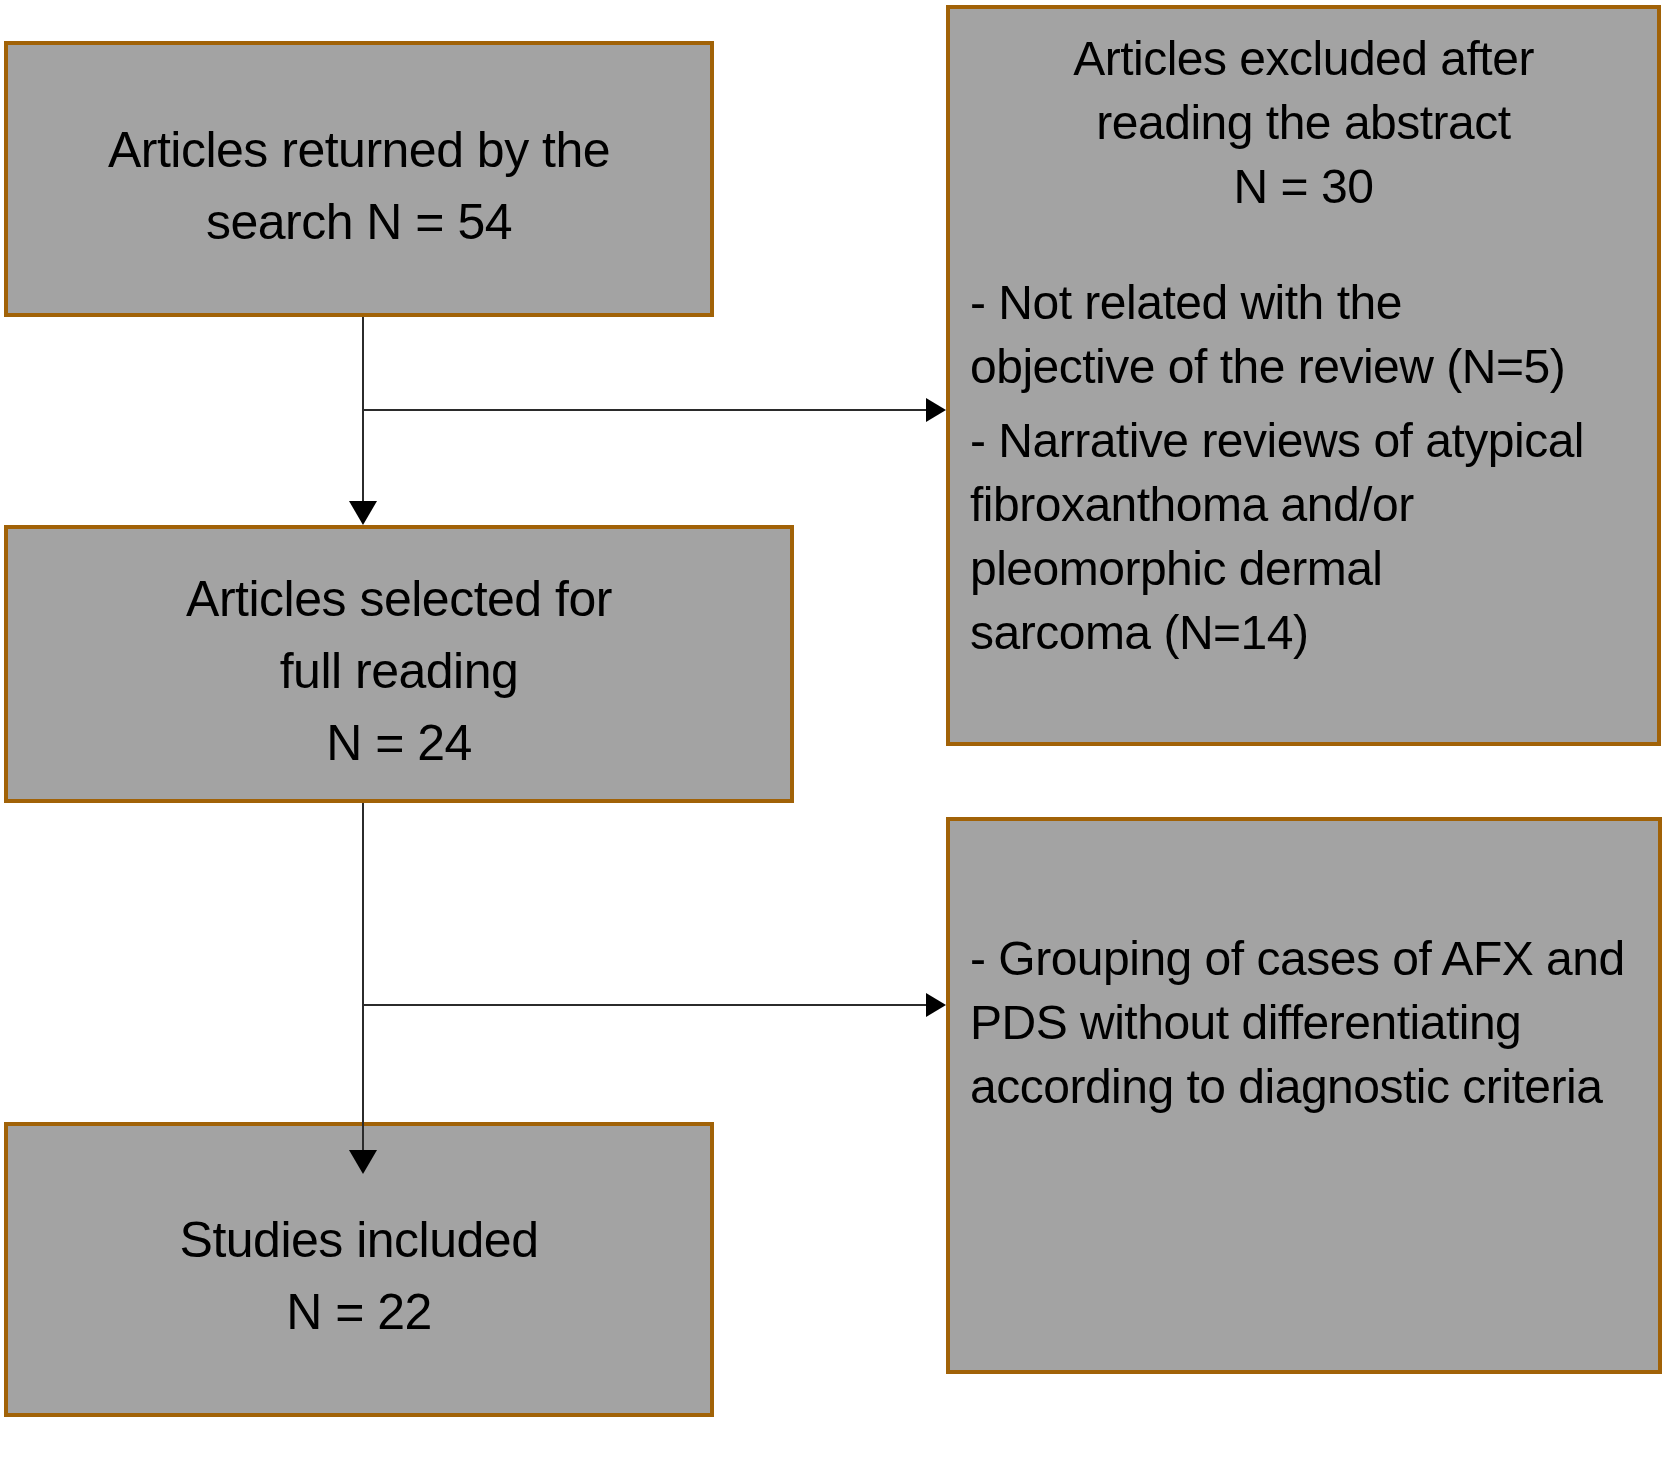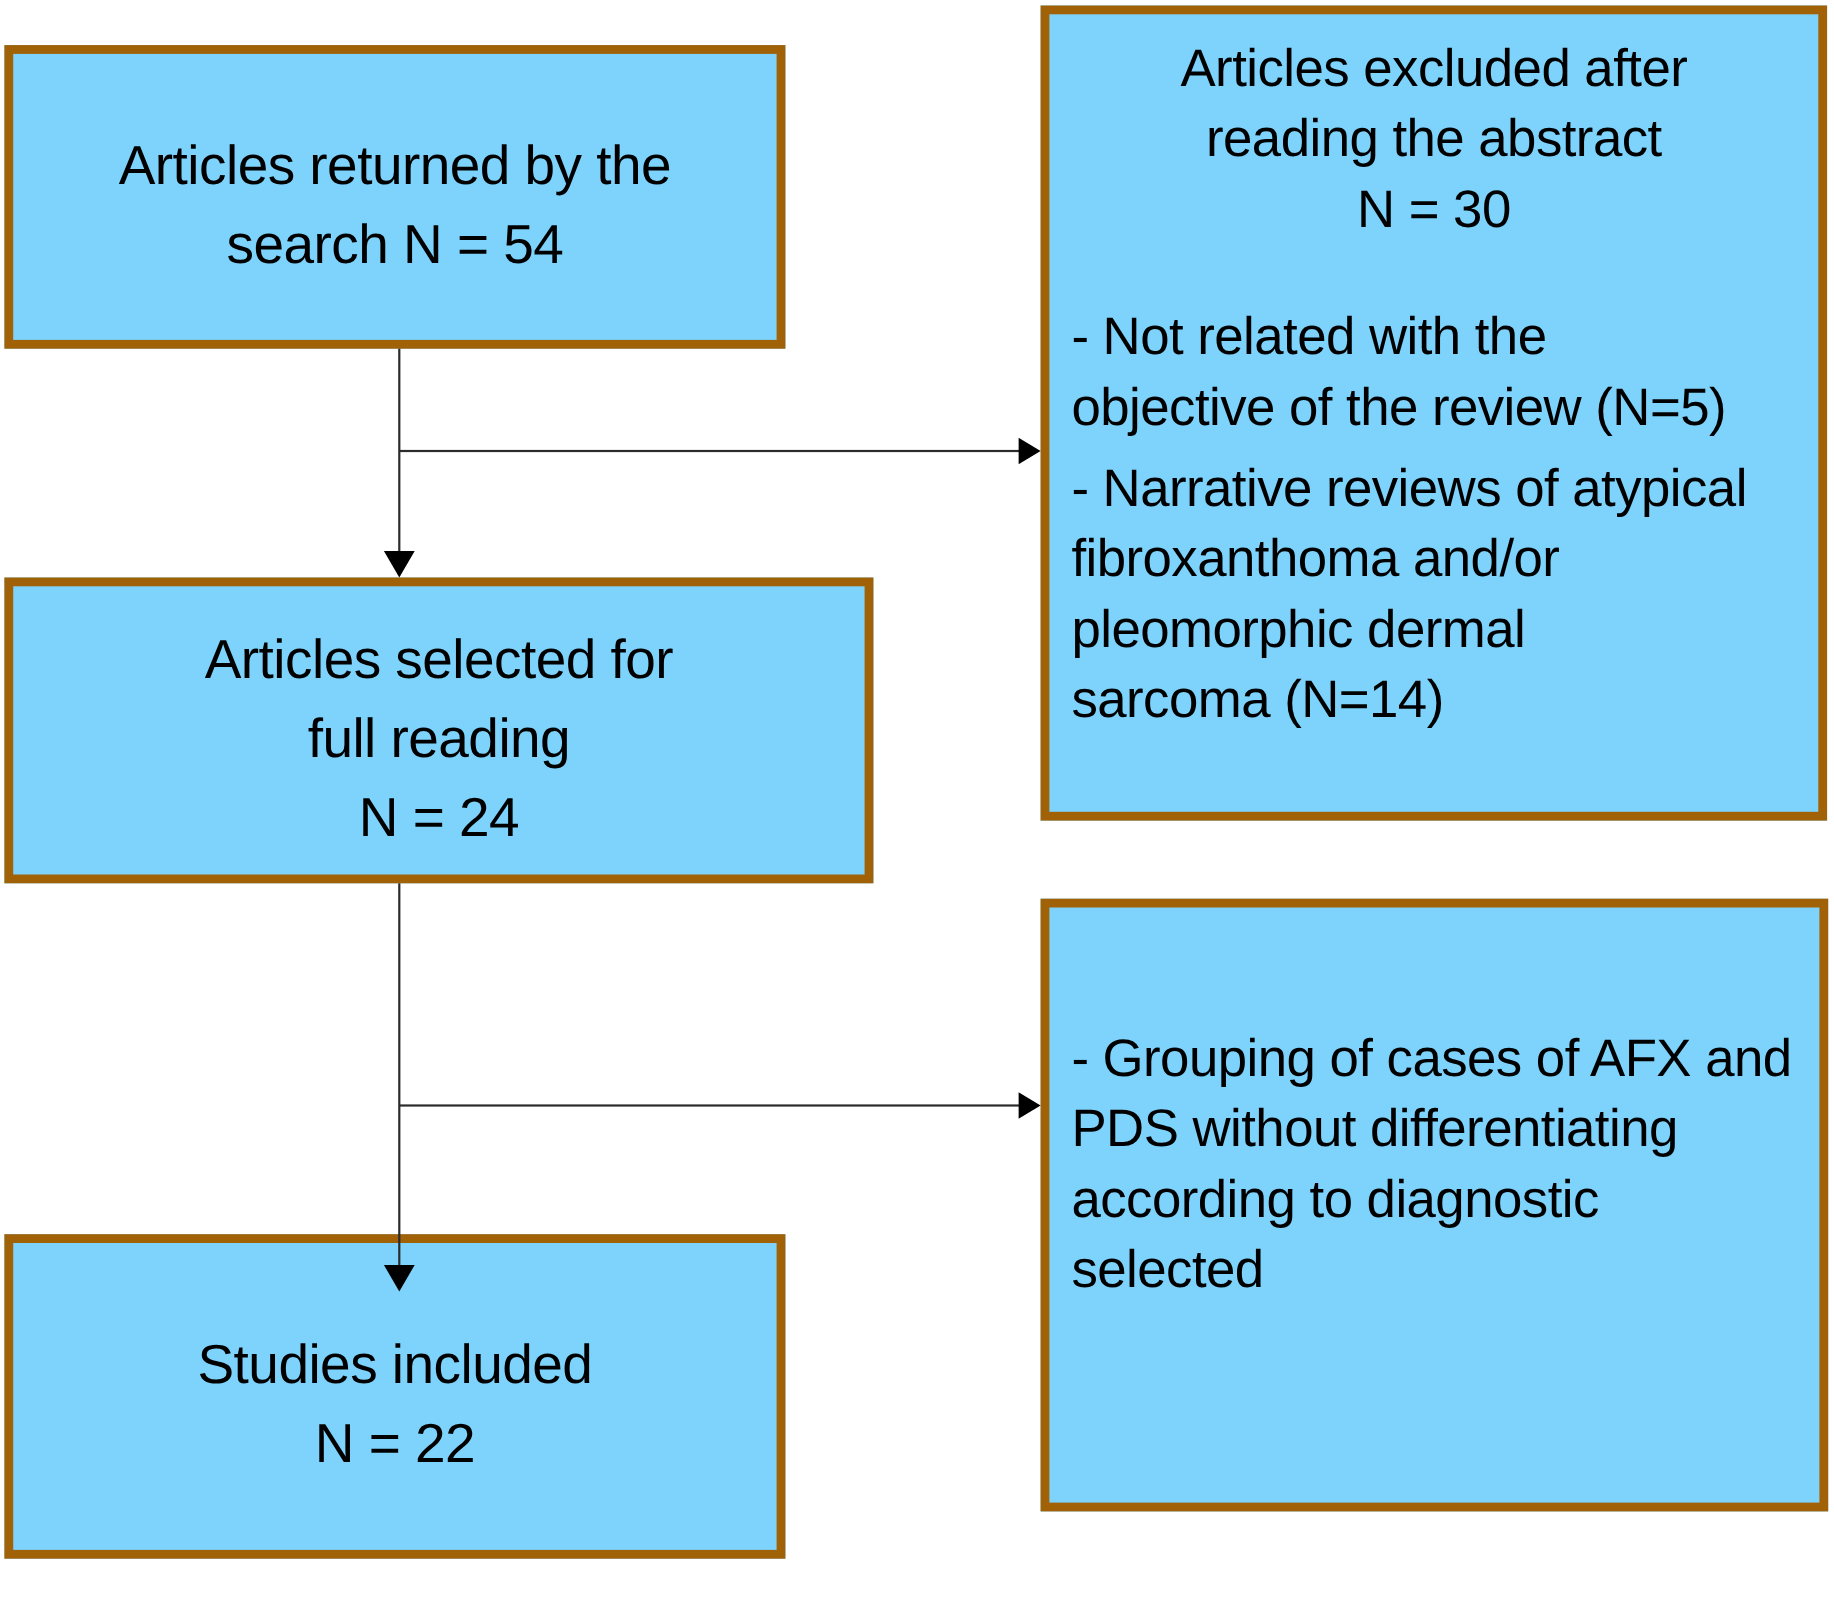--- a/index.html
+++ b/index.html
@@ -7,22 +7,22 @@
     position: relative;
     width: 1667px;
     height: 1457px;
     background: #ffffff;
     font-family: "Liberation Sans", sans-serif;
     color: #000000;
     overflow: hidden;
   }
   .box {
     position: absolute;
-    background: #7dd3fc;
-    border: 8px solid #a16207;
+    background: #a3a3a3;
+    border: 4px solid #a16207;
     box-sizing: border-box;
   }
   .center-box {
     display: flex;
     align-items: center;
     justify-content: center;
     text-align: center;
     font-size: 50px;
     line-height: 72px;
     letter-spacing: -0.5px;
@@ -100,21 +100,21 @@
 fibroxanthoma and/or
 pleomorphic dermal
 sarcoma (N=14)</div>
     </div>
   </div>
 
   <div class="box right-box" style="left:946px; top:817px; width:716px; height:557px;">
     <div class="bullets bullets-fulltext">
       <div class="bullet">- Grouping of cases of AFX and
 PDS without differentiating
-according to diagnostic selected</div>
+according to diagnostic criteria</div>
     </div>
   </div>
 
   <div class="connector" style="left:362px; top:317px; width:2px; height:186px;"></div>
   <div class="arrow-down" style="left:349px; top:501px;"></div>
 
   <div class="connector" style="left:363px; top:409px; width:565px; height:2px;"></div>
   <div class="arrow-right" style="left:926px; top:398px;"></div>
 
   <div class="connector" style="left:362px; top:803px; width:2px; height:349px;"></div>

